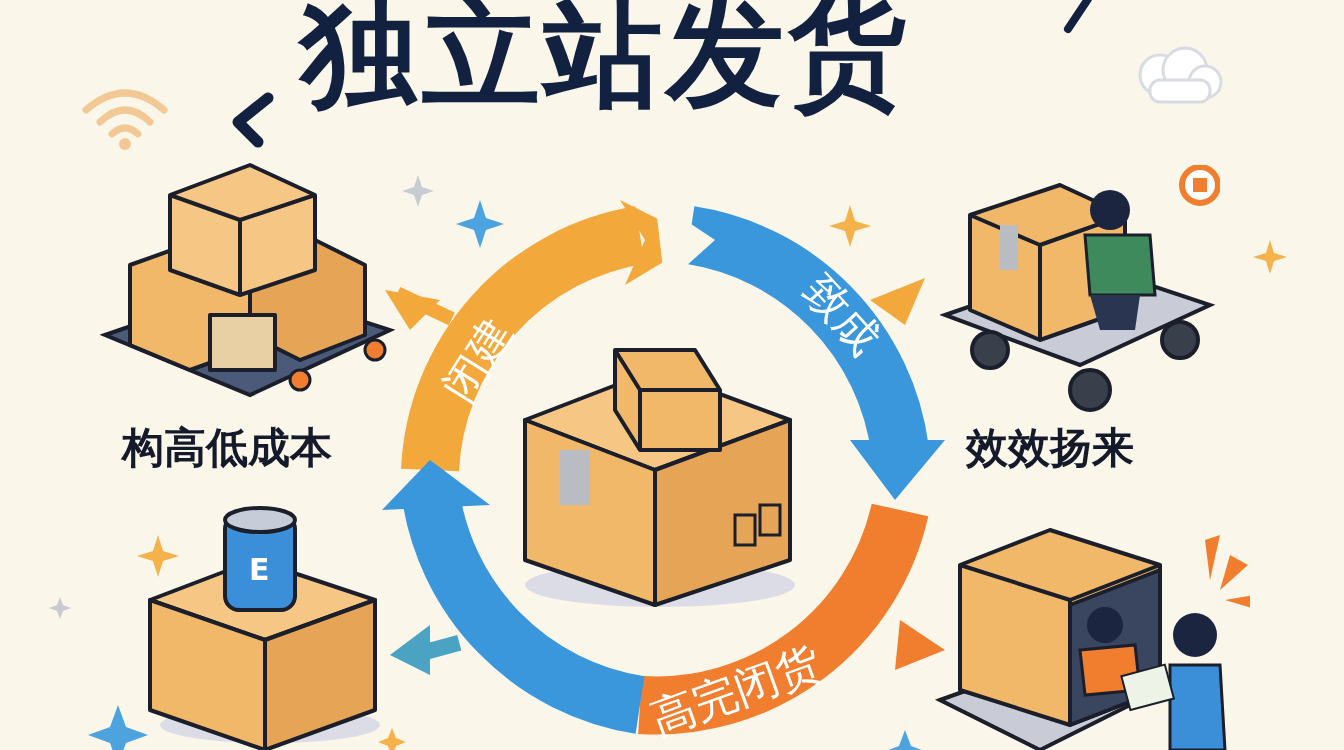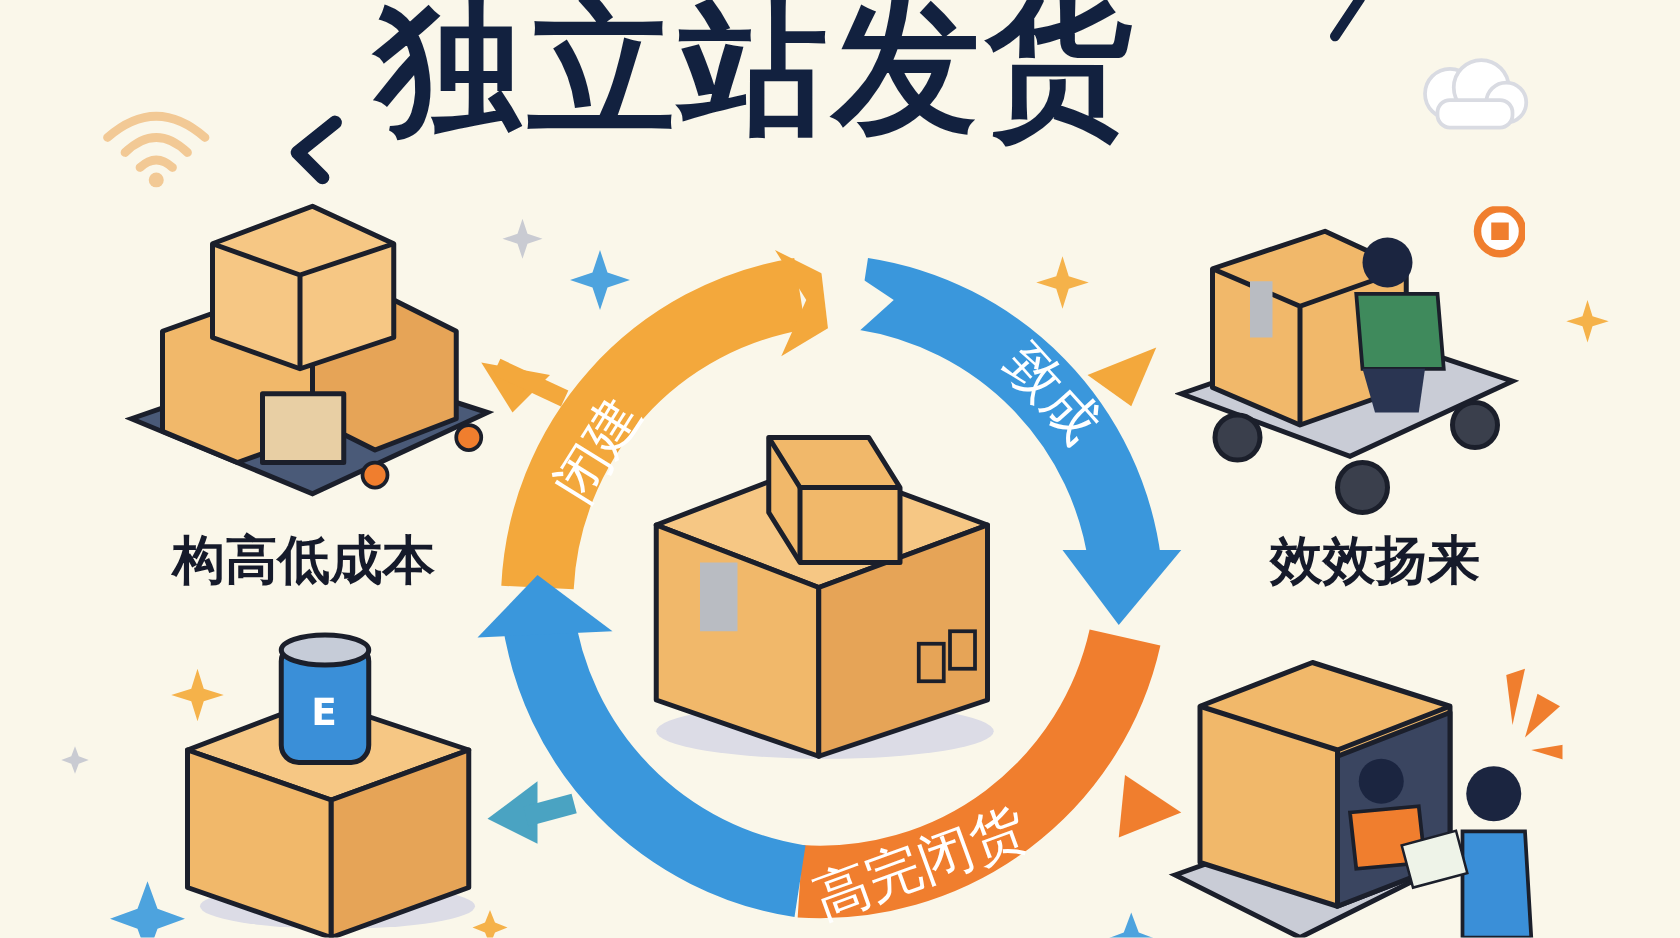--- a/index.html
+++ b/index.html
@@ -1,23 +1,23 @@
 <!DOCTYPE html>
 <html><head>
 <meta charset="utf-8">
 <style>
   html,body{margin:0;padding:0;}
   body{width:1344px;height:750px;overflow:hidden;background:#faf7ea;position:relative;font-family:"DejaVu Sans","Liberation Sans",sans-serif;}
   .abs{position:absolute;}
   .title{left:300px;top:-22px;font-size:118px;font-weight:bold;color:#12213f;letter-spacing:4px;line-height:150px;white-space:nowrap;}
   .chev-l{left:228px;top:90px;}
   .slash-r{left:1058px;top:-5px;}
-  .label{font-size:42px;font-weight:bold;color:#151a2a;white-space:nowrap;margin-left:16px;}
+  .label{font-size:42px;font-weight:bold;color:#151a2a;white-space:nowrap;}
   .lbl-left{left:122px;top:420px;}
-  .lbl-right{left:1000px;top:420px;}
+  .lbl-right{left:966px;top:420px;}
   .ring{left:0;top:0;}
   .arc-text{font-size:44px;fill:#fff;font-weight:normal;}
 </style>
 </head>
 <body>
 
 <div class="abs title">独立站发货</div>
 <svg class="abs chev-l" width="50" height="60">
   <path d="M40 8 L10 32 L30 52" stroke="#12213f" stroke-width="11" fill="none" stroke-linecap="round" stroke-linejoin="round"></path>
 </svg>

